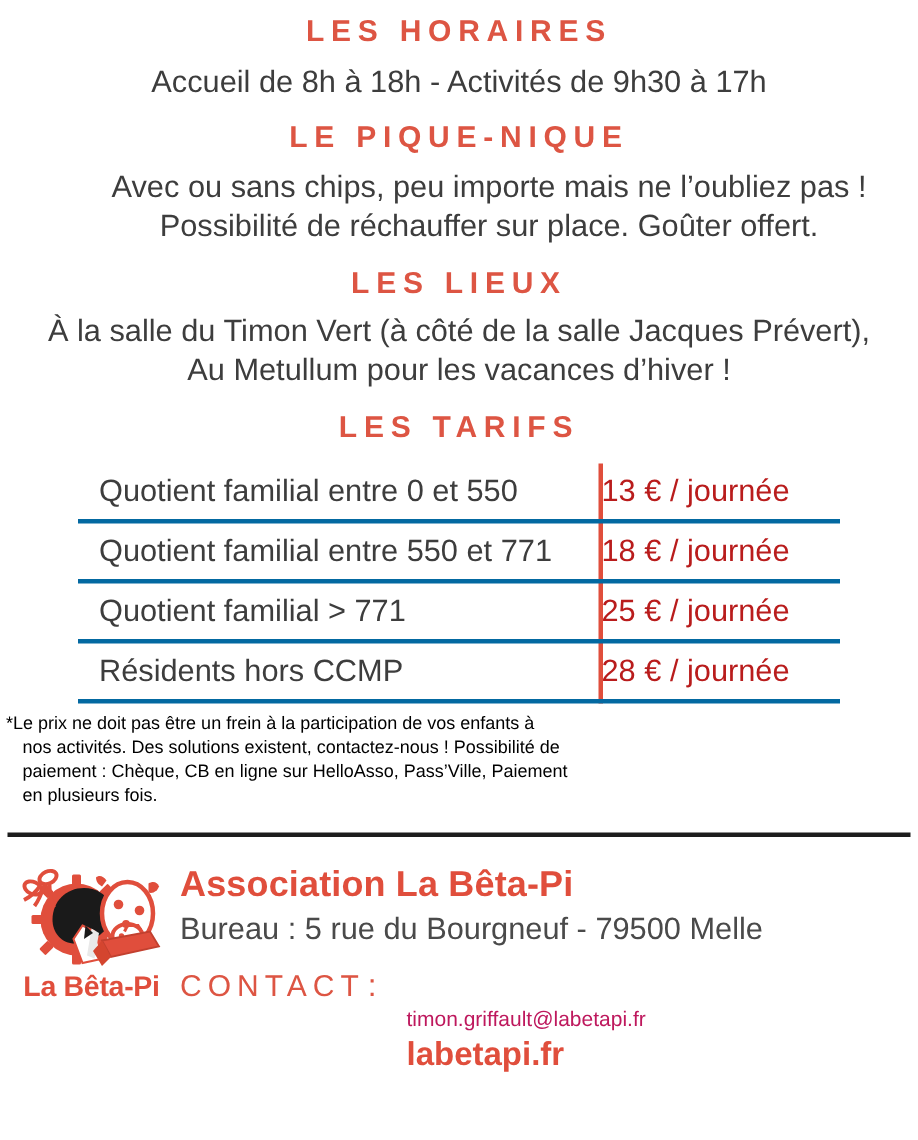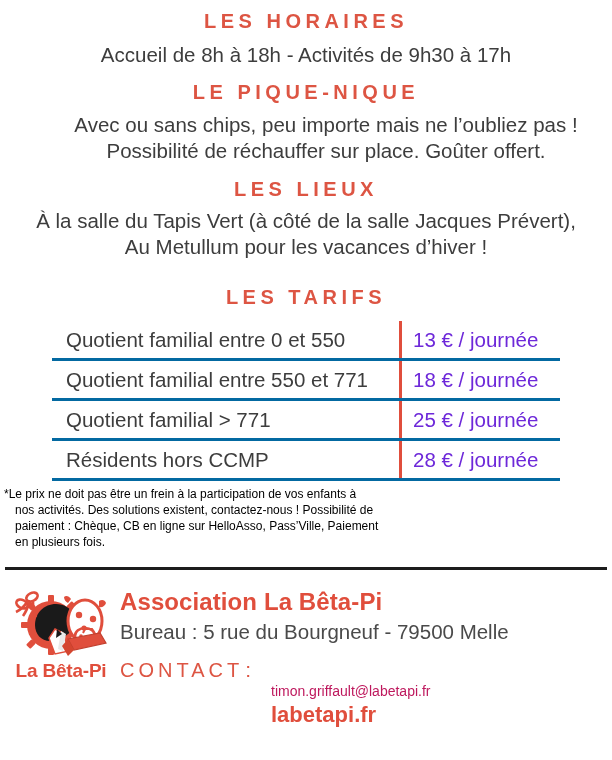--- a/index.html
+++ b/index.html
@@ -46,21 +46,21 @@
   
   .block-horaires { padding-top: 9px; }
   .block-horaires .sec-body { margin-top: 8px; }
 
   .block-pique { margin-top: 12px; }
   .block-pique .sec-body { margin-top: 7px; margin-left: 40px; }
 
   .block-lieux { margin-top: 12px; }
   .block-lieux .sec-body { margin-top: 6px; }
 
-  .block-tarifs { margin-top: 25px; }
+  .block-tarifs { margin-top: 13px; }
 
   
   .tariff-table {
     position: relative;
     width: 508px;
     margin: 11px auto 0 auto;
   }
   .tariff-row {
     display: flex;
     align-items: center;
@@ -75,23 +75,23 @@
     width: 347px;
     box-sizing: border-box;
     padding-left: 14px;
     font-size: 20.5px;
     color: #3d3d3d;
     white-space: nowrap;
   }
   .tariff-price {
     flex: 1;
     box-sizing: border-box;
-    padding-left: 14px;
+    padding-left: 2px;
     font-size: 20.5px;
-    color: #6d28d9;
+    color: #b91c1c;
     white-space: nowrap;
   }
   .tariff-vline {
     position: absolute;
     left: 347px;
     top: 0;
     bottom: 0;
     width: 3px;
     background: #E04E3C;
   }
@@ -208,21 +208,21 @@
     <div class="sec-heading">LE PIQUE-NIQUE</div>
     <div class="sec-body">
       <div>Avec ou sans chips, peu importe mais ne l’oubliez pas !</div>
       <div>Possibilité de réchauffer sur place. Goûter offert.</div>
     </div>
   </div>
 
   <div class="block-lieux">
     <div class="sec-heading">LES LIEUX</div>
     <div class="sec-body">
-      <div>À la salle du Tapis Vert (à côté de la salle Jacques Prévert),</div>
+      <div>À la salle du Timon Vert (à côté de la salle Jacques Prévert),</div>
       <div>Au Metullum pour les vacances d’hiver !</div>
     </div>
   </div>
 
   <div class="block-tarifs">
     <div class="sec-heading">LES TARIFS</div>
 
     <div class="tariff-table">
       <div class="tariff-vline"></div>
 

